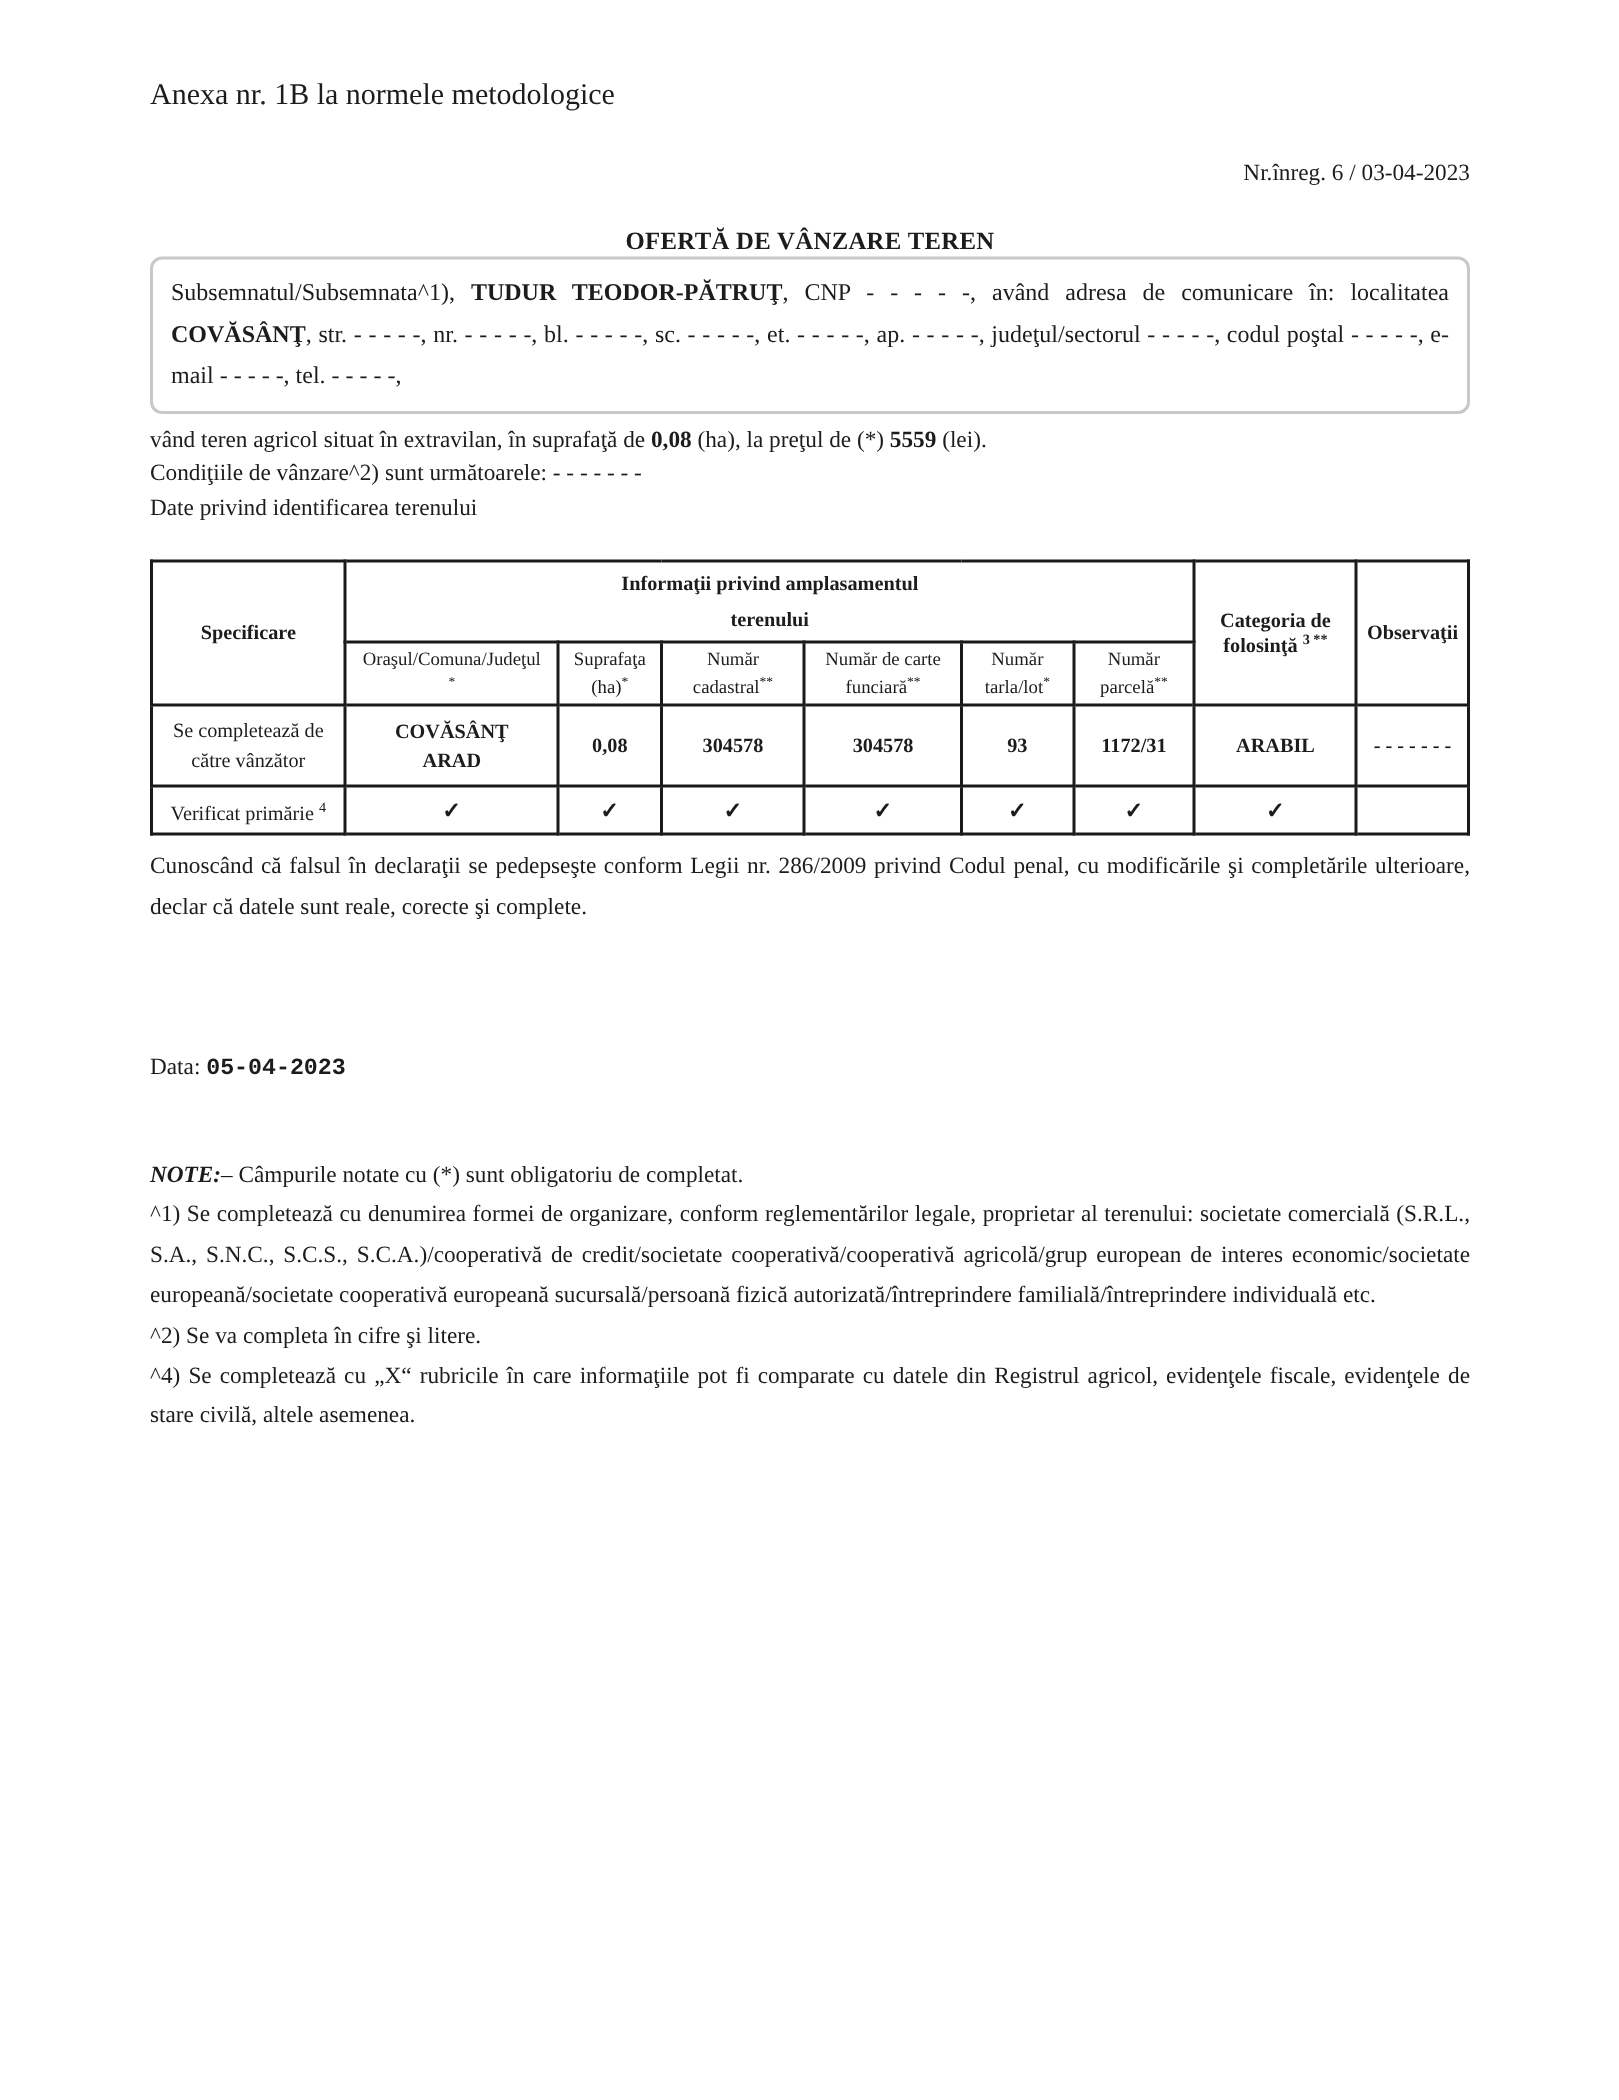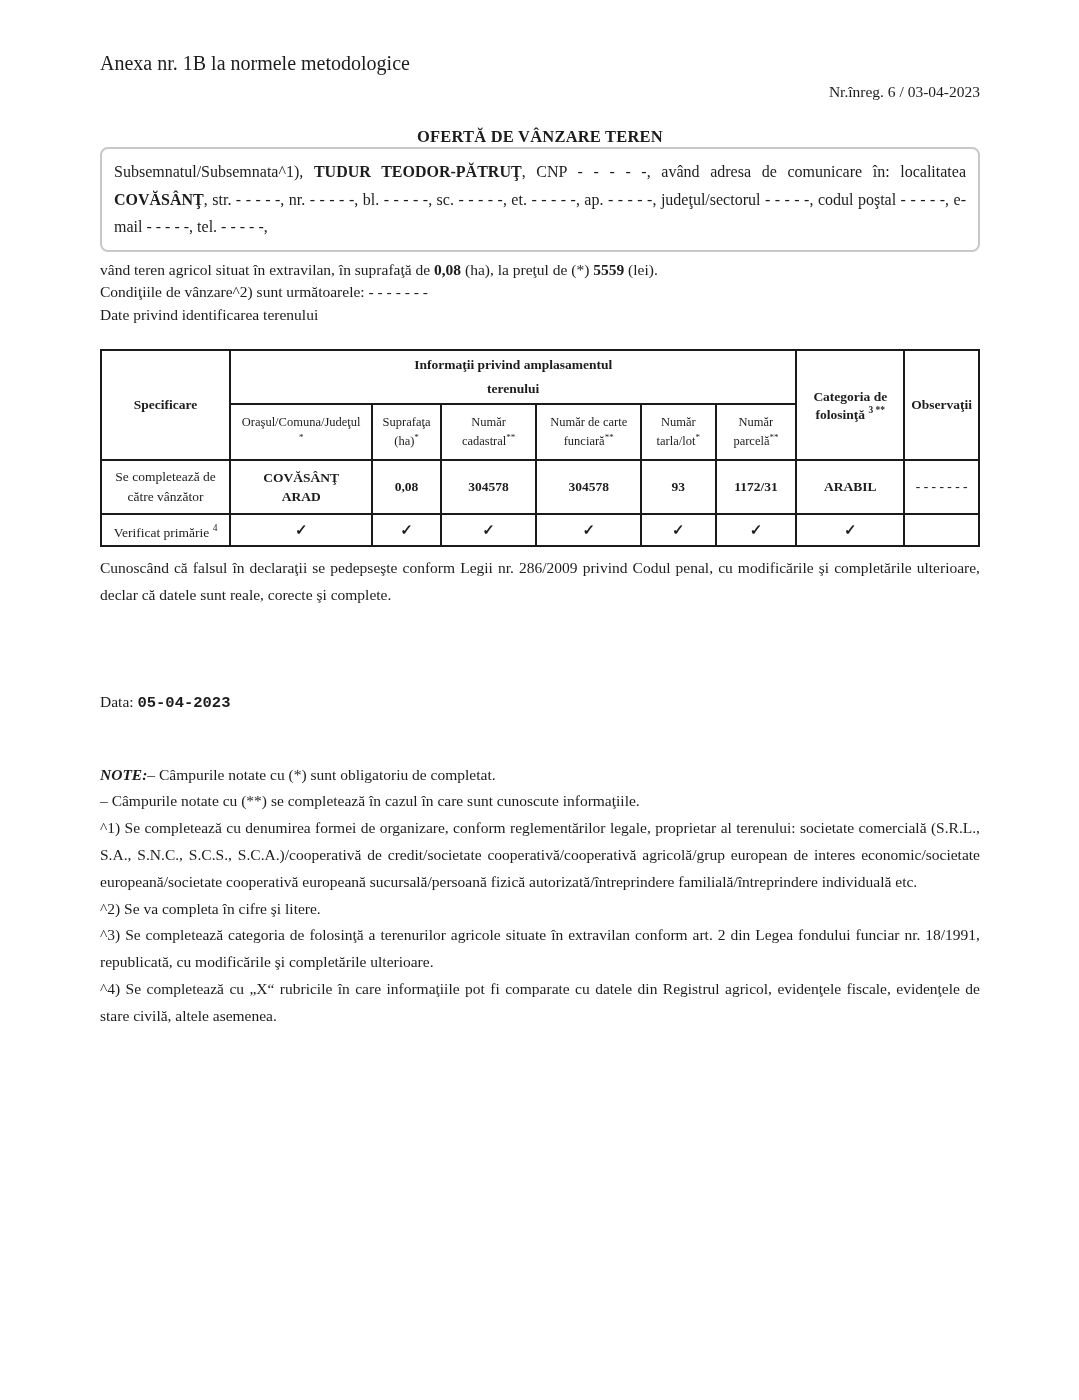--- a/index.html
+++ b/index.html
@@ -8,21 +8,21 @@
     width: 1079px; height: 1400px;
     font-family: "Liberation Serif", serif;
     color: #1c1c1c;
     position: relative;
   }
   .page {
     width: 1079px; height: 1400px;
     padding: 52px 99px 0 100px;
   }
   .annex { font-size: 20px; }
-  .reg { font-size: 15.5px; text-align: right; margin-top: 8px; }
+  .reg { font-size: 15.5px; text-align: right; margin-top: 32px; }
   .title { font-size: 16.5px; font-weight: bold; text-align: center; margin-top: 26px; letter-spacing: 0.2px; }
 
   .intro-box {
     border: 2px solid #c8c8c8;
     border-radius: 8px;
     padding: 9px 12px;
     font-size: 16px;
     line-height: 1.72;
     text-align: justify;
   }
@@ -40,21 +40,21 @@
     border: 2px solid #1a1a1a;
     vertical-align: middle;
     text-align: center;
     padding: 2px 4px;
     overflow: hidden;
   }
   th.hdr { font-size: 13.5px; font-weight: bold; }
   tr.grouprow th { height: 48px; }
   .group-cell div { line-height: 24px; }
   tr.subrow th {
-    height: 56px;
+    height: 42px;
     font-size: 12.5px;
     font-weight: normal;
     line-height: 15px;
   }
   tr.subrow sup { font-size: 9px; }
   th.hdr sup { font-size: 9.5px; font-weight: bold; }
   tr.datarow td { height: 54px; font-size: 13.5px; }
   tr.datarow td.val { font-weight: bold; }
   tr.datarow td.val div { line-height: 19px; }
   td.rowlabel {
@@ -182,20 +182,18 @@
     </tr>
   </tbody>
     </table>
 
   <p class="declaration">Cunoscând că falsul în declaraţii se pedepseşte conform Legii nr. 286/2009 privind Codul penal, cu modificările şi completările ulterioare, declar că datele sunt reale, corecte şi complete.</p>
 
   <p class="date-line"><span>Data: </span><b>05-04-2023</b></p>
 
   <div class="notes">
     <p><span class="note-label">NOTE:</span><span>– Câmpurile notate cu (*) sunt obligatoriu de completat.</span></p>
-    <p>– Câmpurile notate cu (**) se completează în cazul în care sunt cunoscute informaţiile.</p>
     <p>^1) Se completează cu denumirea formei de organizare, conform reglementărilor legale, proprietar al terenului: societate comercială (S.R.L., S.A., S.N.C., S.C.S., S.C.A.)/cooperativă de credit/societate cooperativă/cooperativă agricolă/grup european de interes economic/societate europeană/societate cooperativă europeană sucursală/persoană fizică autorizată/întreprindere familială/întreprindere individuală etc.</p>
     <p>^2) Se va completa în cifre şi litere.</p>
-    <p>^3) Se completează categoria de folosinţă a terenurilor agricole situate în extravilan conform art. 2 din Legea fondului funciar nr. 18/1991, republicată, cu modificările şi completările ulterioare.</p>
     <p>^4) Se completează cu „X“ rubricile în care informaţiile pot fi comparate cu datele din Registrul agricol, evidenţele fiscale, evidenţele de stare civilă, altele asemenea.</p>
   </div>
 
 </div>
 
 </body></html>

